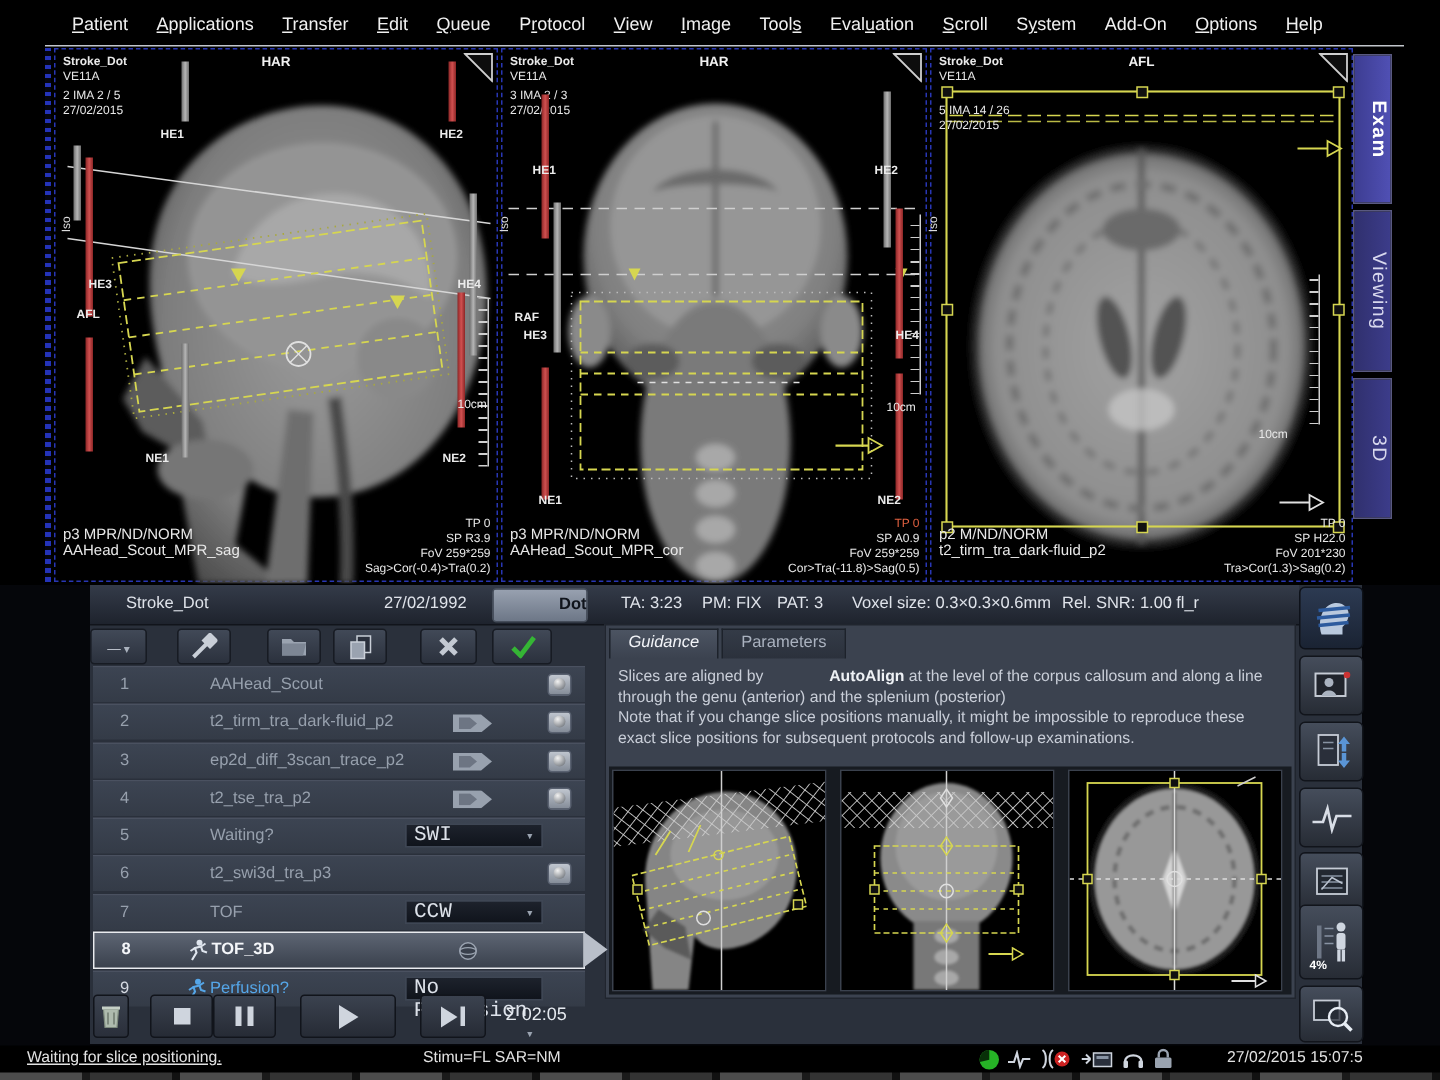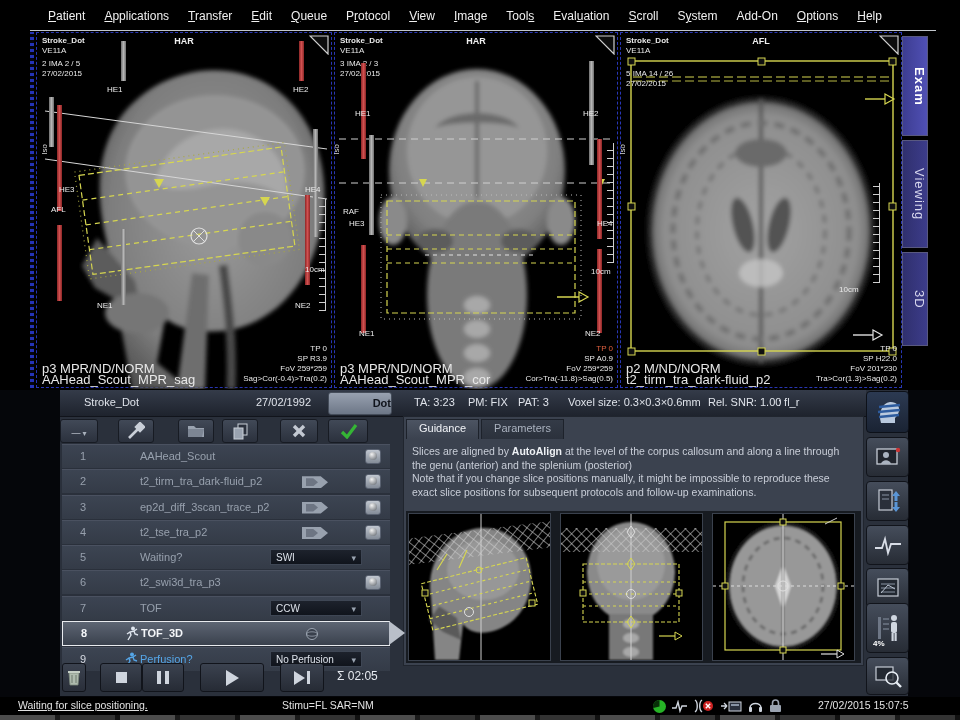--- a/index.html
+++ b/index.html
@@ -14,24 +14,24 @@
 
   
   .blue-edge{position:absolute;left:30px;top:32px;width:4px;height:356px;
              background:repeating-linear-gradient(0deg,#2433b8 0 3px,#05050d 3px 6px);}
   .panel{position:absolute;top:32px;height:356px;background:#000;border:1px dashed #2836b4;box-sizing:border-box;}
   .brain,.overlay{position:absolute;left:0;top:0;pointer-events:none;}
   .meta-tl{position:absolute;top:3px;left:5px;color:#e8e8e8;font-size:8px;line-height:10px;}
   .meta-tl .b{font-weight:bold;}
   .orient{position:absolute;top:3px;left:0;right:0;text-align:center;color:#f0f0f0;font-size:9px;font-weight:bold;}
   .corner{position:absolute;top:2px;right:2px;}
-  .meta-bl{position:absolute;bottom:2px;left:5px;color:#e8e8e8;font-size:13px;line-height:11px;}
+  .meta-bl{position:absolute;bottom:14px;left:5px;color:#e8e8e8;font-size:10px;line-height:11px;}
   .meta-br{position:absolute;bottom:3px;right:4px;color:#e8e8e8;font-size:8px;line-height:10px;text-align:right;}
   .meta-br .tpred{color:#e06040;}
-  .coil-label{position:absolute;color:#ececec;font-size:8px;font-weight:normal;}
+  .coil-label{position:absolute;color:#ececec;font-size:8px;font-weight:bold;}
   .bar{position:absolute;width:5px;}
   .bar.red{background:linear-gradient(90deg,#8c2626,#d05050,#8c2626);}
   .bar.grey{background:linear-gradient(90deg,#6f6f6f,#b5b5b5,#6f6f6f);}
   .iso{position:absolute;color:#dcdcdc;font-size:8px;transform:rotate(-90deg);transform-origin:center;}
   .ruler{position:absolute;width:6px;border-right:1px solid #cfcfcf;
          background:repeating-linear-gradient(0deg,#cfcfcf 0 1px,transparent 1px 8px);}
   .scale-label{position:absolute;color:#e8e8e8;font-size:8px;}
 
   
   .vtab{position:absolute;left:902px;width:26px;writing-mode:vertical-rl;text-align:center;
@@ -72,21 +72,21 @@
   .qcam{position:absolute;left:303px;top:4px;width:16px;height:15px;border-radius:3px;
         background:linear-gradient(#c0c6cf,#848c98);border:1px solid #596170;box-sizing:border-box;}
   .qcam .lens{position:absolute;left:3px;top:2px;width:8px;height:8px;border-radius:50%;
         background:radial-gradient(circle at 35% 30%,#f2f2f2,#5a6068);}
   .qbadge{position:absolute;left:240px;top:6px;width:26px;height:12px;background:#98a1ae;
         clip-path:polygon(0 0,72% 0,100% 50%,72% 100%,0 100%);}
   .qbadge::after{content:"";position:absolute;left:4px;top:2px;width:12px;height:8px;background:#6d7583;
         clip-path:polygon(0 0,60% 0,100% 50%,60% 100%,0 100%);}
   .qdrop{position:absolute;left:208px;top:3px;width:92px;height:16px;
         background:linear-gradient(#1d222c,#10141c);border:1px solid #3e4654;
-        color:#dde2ea;font-size:10px;line-height:15px;padding:0 5px;box-sizing:border-box;}
+        color:#dde2ea;font-size:14px;line-height:15px;padding:0 5px;box-sizing:border-box;font-family:Liberation Mono, monospace;}
   .qdrop .caret{float:right;}
   .qdrop .caret::before{content:"\25BE";color:#9aa3b0;font-size:9px;}
   .qrow.selected{background:linear-gradient(#5d6573,#3a414d);border:1px solid #e9ebef;
         color:#f4f6f9;font-weight:bold;z-index:3;}
   .qrow.selected .qname{color:#f4f6f9;}
   .arrow-ext{position:absolute;right:-16px;top:-1px;width:0;height:0;
         border-top:12px solid transparent;border-bottom:12px solid transparent;
         border-left:16px solid #b9bfc9;}
 
   
@@ -98,23 +98,23 @@
   .skip-t{width:0;height:0;border-top:7px solid transparent;border-bottom:7px solid transparent;border-left:11px solid #cfd5de;}
   .skip-bar{width:3px;height:13px;background:#cfd5de;margin-left:2px;}
   .total{position:absolute;left:277px;top:279px;color:#e6eaf0;font-size:12px;}
 
   
   .gpanel{position:absolute;left:343px;top:26px;width:461px;height:250px;background:#3b424f;
         border:1px solid #20252e;box-sizing:border-box;}
   .gtabs{position:absolute;left:2px;top:2px;height:20px;display:flex;gap:2px;}
   .gtab{padding:2px 12px;font-size:11px;color:#aab2bf;background:linear-gradient(#343b47,#2b313c);
         border:1px solid #1d222b;border-bottom:none;}
-  .gtab.active{color:#f2f4f8;background:linear-gradient(#4c5462,#3b424f);}
+  .gtab.active{color:#f2f4f8;background:linear-gradient(#4c5462,#3b424f);font-style:italic;}
   .gtext{position:absolute;left:8px;top:28px;right:8px;color:#c9ced8;font-size:10.5px;line-height:13.5px;}
-  .gtext b{color:#eef1f5;}
+  .gtext b{color:#eef1f5;margin-left:41px;}
   .thumbs{position:absolute;left:2px;top:94px;width:455px;height:152px;background:#171b21;
         display:flex;gap:9px;padding:2px;box-sizing:border-box;}
   .thumb{width:141px;height:146px;background:#000;border:1px solid #3a414d;position:relative;overflow:hidden;}
 
   
   .sbtn{position:absolute;left:806px;width:41px;background:linear-gradient(#454d5b,#272c35);
         border:1px solid #11141b;border-radius:4px;display:flex;align-items:center;justify-content:center;}
   .sar-label{position:absolute;left:6px;bottom:4px;color:#fff;font-size:8px;font-weight:bold;}
 
   

